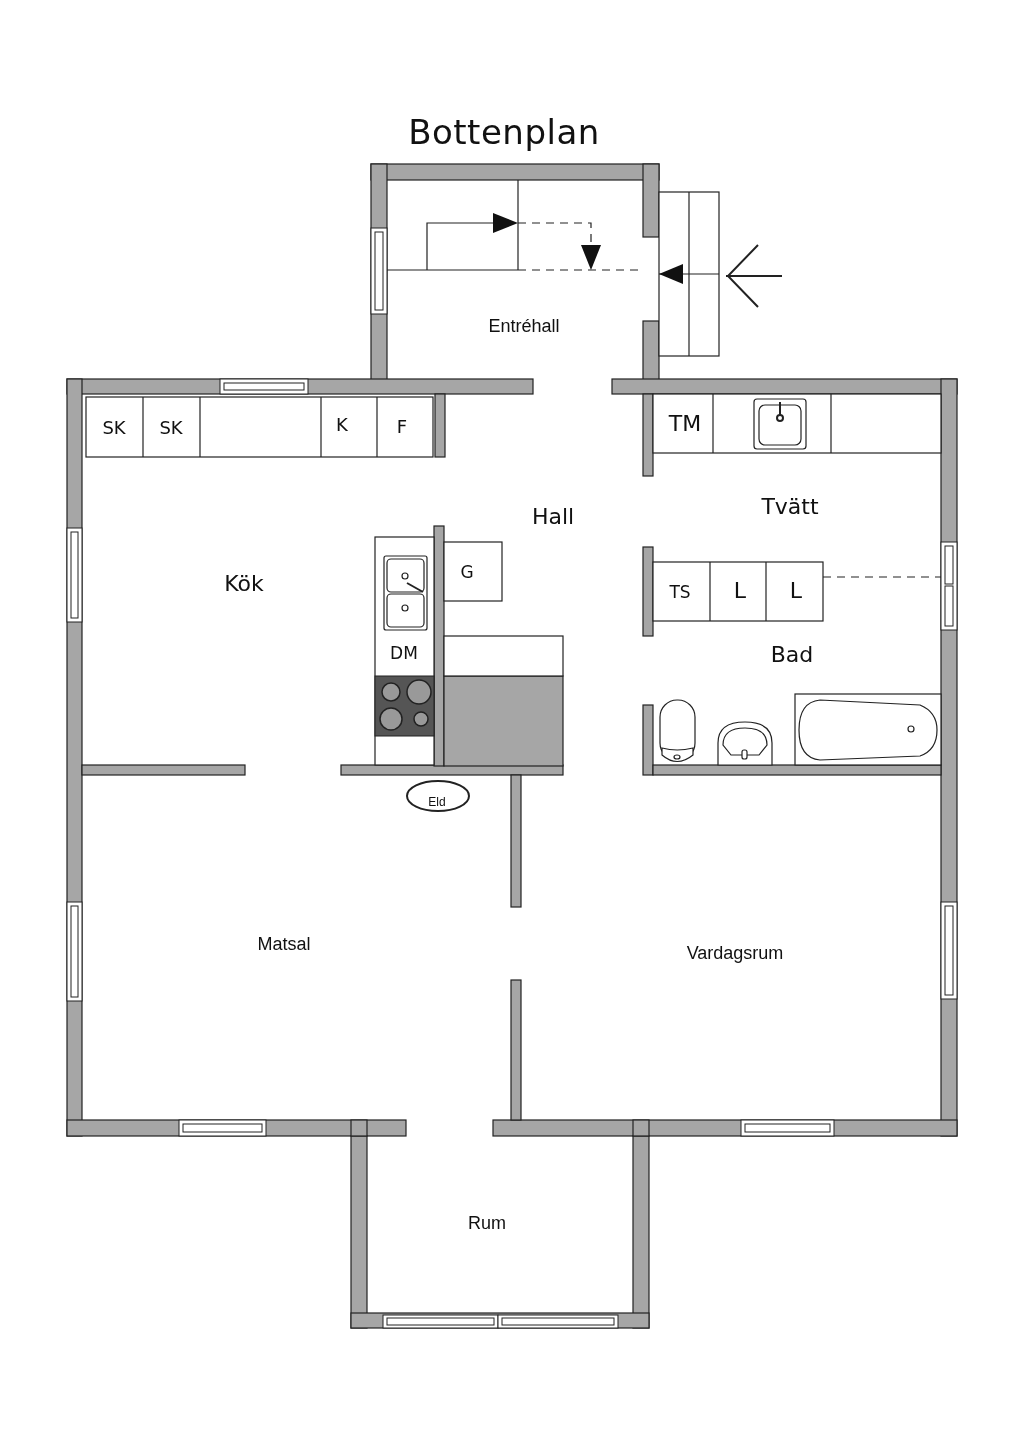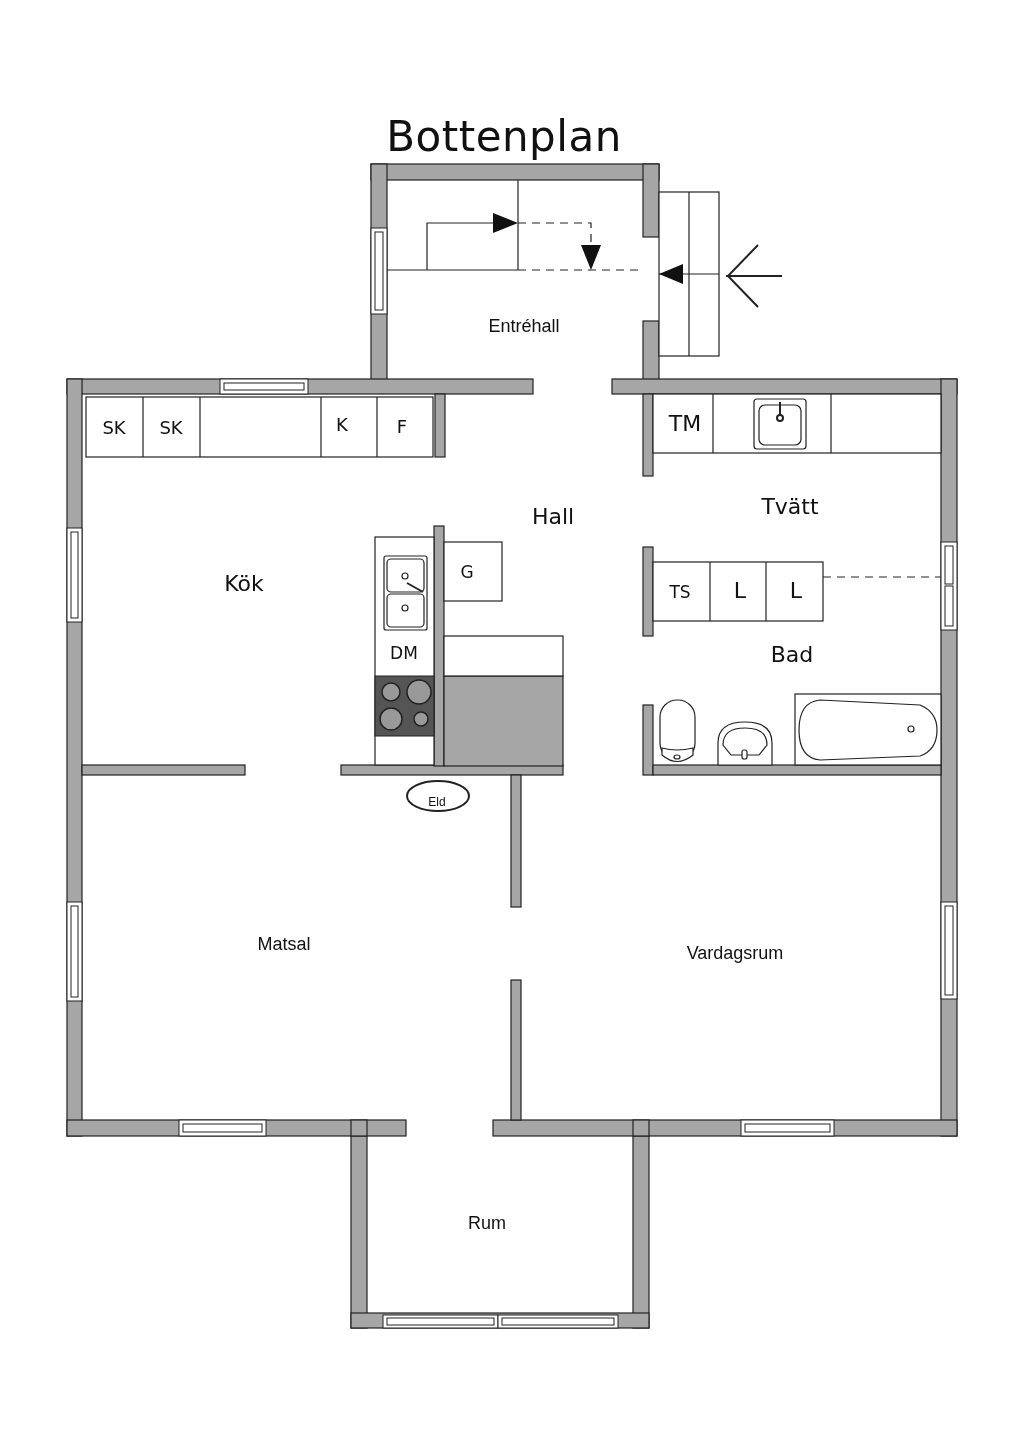--- a/index.html
+++ b/index.html
@@ -1,20 +1,20 @@
 <!DOCTYPE html>
 <html><head>
 <meta charset="utf-8">
 <style>
   html, body { margin: 0; padding: 0; background: #ffffff; }
   body { width: 1024px; height: 1448px; position: relative; overflow: hidden; }
   .title {
     position: absolute; left: 0; width: 1008px; top: 112px;
     text-align: center; font-family: "DejaVu Sans", sans-serif;
-    font-size: 42px; color: #111; letter-spacing: 0.5px;
+    font-size: 34px; color: #111; letter-spacing: 0.5px;
   }
   svg#plan { position: absolute; left: 0; top: 0; }
   .wall { fill: #a6a6a6; stroke: #222; stroke-width: 1.2; }
   .fix { fill: #fff; stroke: #222; stroke-width: 1.2; }
   .thin { fill: none; stroke: #222; stroke-width: 1.2; }
   .dash { fill: none; stroke: #222; stroke-width: 1.2; stroke-dasharray: 8 6; }
   .win { fill: #fff; stroke: #222; stroke-width: 1; }
   .lbl { font-family: "DejaVu Sans", sans-serif; fill: #111; }
   .lbl-sm { font-family: "Liberation Sans", sans-serif; fill: #111; }
 </style>

